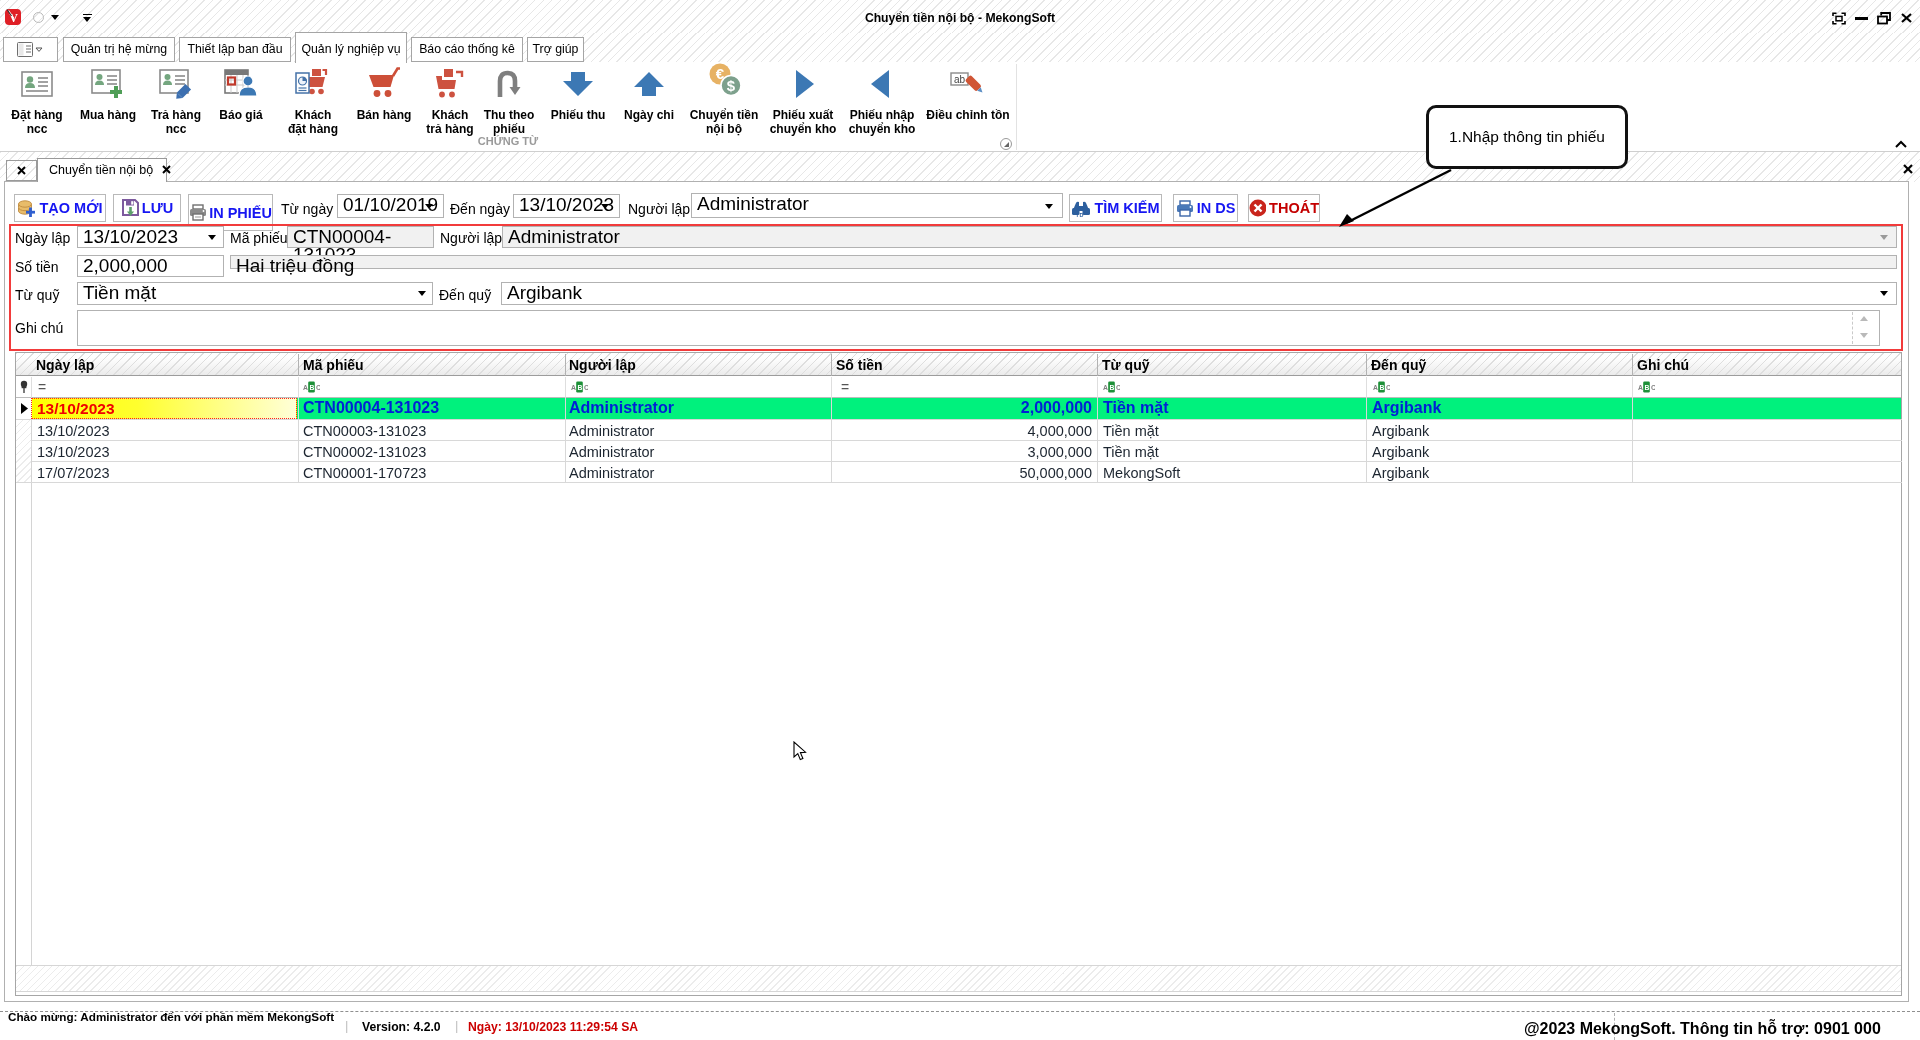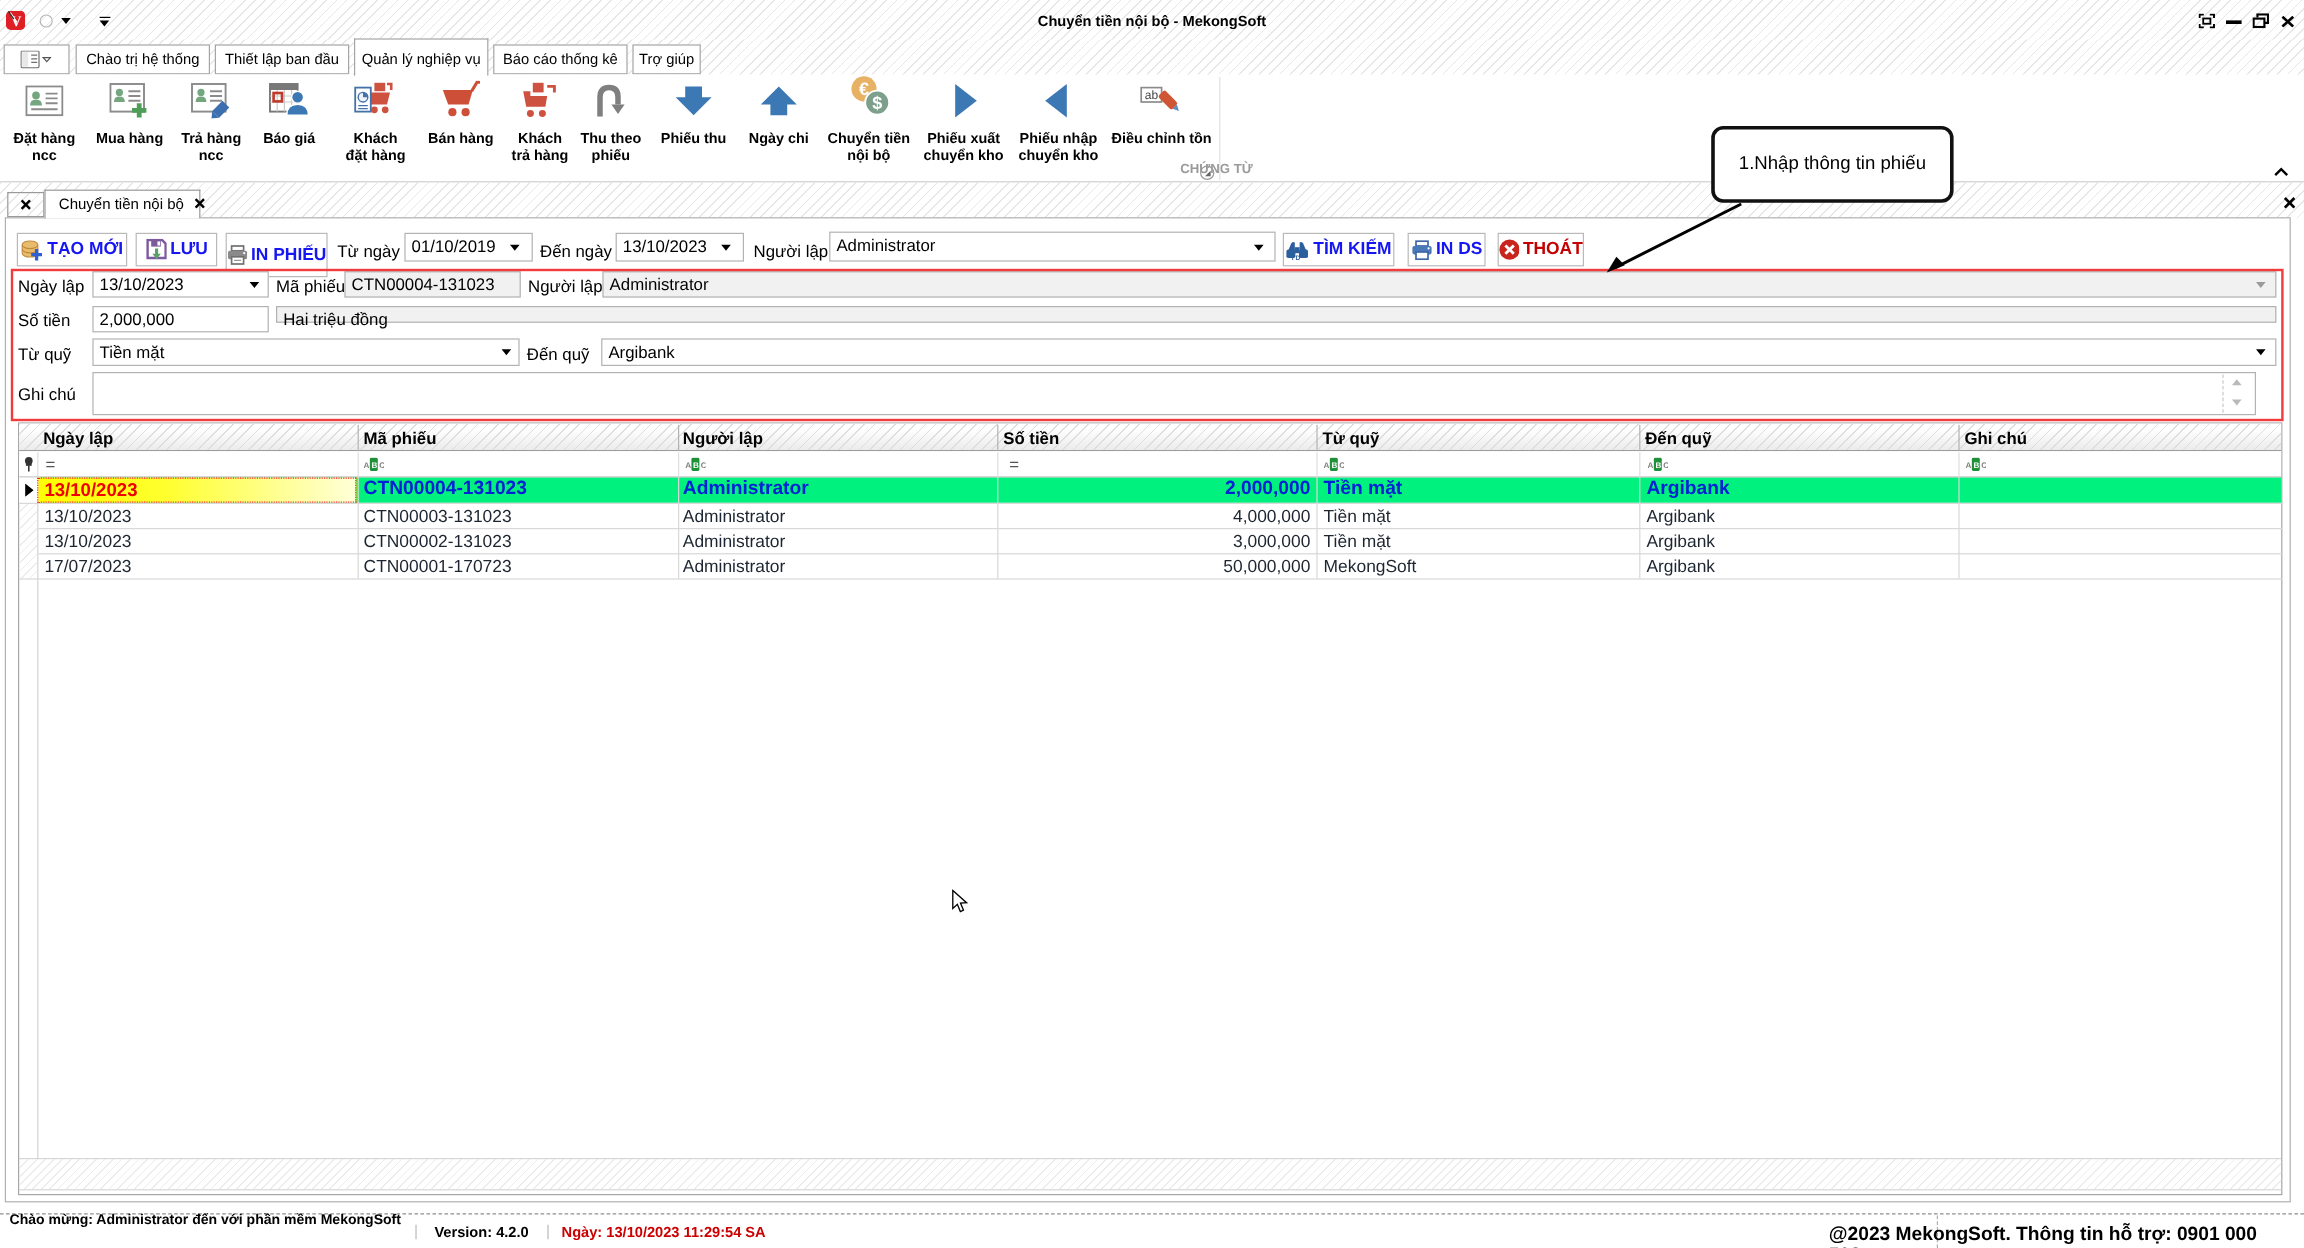--- a/index.html
+++ b/index.html
@@ -2,21 +2,21 @@
 <html><head>
 <meta charset="utf-8">
 <style>
 * { margin:0; padding:0; box-sizing:border-box; }
 html,body { width:1920px; height:1040px; overflow:hidden; background:#fff;
   font-family:"Liberation Sans", sans-serif; }
 .abs { position:absolute; }
 .hatch { background-image:repeating-linear-gradient(135deg,#e7e7e7 0,#e7e7e7 1px,transparent 1px,transparent 6px); }
 .hatch2 { background-image:repeating-linear-gradient(135deg,#ececec 0,#ececec 1px,transparent 1px,transparent 5px); }
 .lbl { font-size:14px; color:#000; }
-.fld { position:absolute; border:1px solid #b2b2b2; background:#fff; font-size:14px; color:#000; padding:1px 5px; line-height:18px; }
+.fld { position:absolute; border:1px solid #b2b2b2; background:#fff; font-size:19px; color:#000; padding:1px 5px; line-height:18px; }
 .ro { background:#f1f1f1; }
 .btn { position:absolute; border:1px solid #b9b9b9; background:#fff; display:flex; align-items:center; justify-content:center; gap:3px; white-space:nowrap; }
 .btn .t { font-weight:bold; font-size:14.5px; color:#1616f2; }
 .darr { position:absolute; width:0; height:0; border-left:4px solid transparent; border-right:4px solid transparent; border-top:5px solid #000; }
 .garr { border-top-color:#9a9a9a; }
 .ribbtn { position:absolute; top:63px; width:70px; height:88px; text-align:center; }
 .ribbtn .ic { position:absolute; left:0; right:0; top:4px; height:34px; display:flex; align-items:center; justify-content:center; }
 .ribbtn .cap { position:absolute; left:-13px; right:-13px; top:45px; font-size:12px; font-weight:bold; color:#000; line-height:14px; }
 .vline { position:absolute; background:#d4d4d4; width:1px; }
 .gh { position:absolute; top:0; height:23px; font-weight:bold; font-size:14px; color:#000; padding-top:2px; }
@@ -57,32 +57,32 @@
 <div class="abs hatch" style="left:0;top:33px;width:1920px;height:30px;"></div>
 <div class="abs" style="left:3px;top:37px;width:55px;height:25px;background:#fff;border:1px solid #a5a5a5;"></div>
 <div class="abs" style="left:17px;top:42px;"><svg width="26" height="15">
   <rect x="0.5" y="0.5" width="15" height="14" rx="1" fill="#fff" stroke="#6e6e6e"></rect>
   <rect x="1.5" y="1.5" width="5" height="12" fill="#e8e8e8"></rect>
   <line x1="9" y1="4" x2="14" y2="4" stroke="#6e6e6e"></line>
       <line x1="9" y1="7" x2="14" y2="7" stroke="#6e6e6e"></line>
       <line x1="9" y1="10" x2="14" y2="10" stroke="#6e6e6e"></line>
   <path d="M19 6 l6 0 -3 3.4 z" fill="#fff" stroke="#555" stroke-width="1"></path>
 </svg></div>
-<div class="rtab abs" style="left:63px;top:37px;width:112px;">Chào trị hệ thống</div>
+<div class="rtab abs" style="left:63px;top:37px;width:112px;">Quản trị hệ mừng</div>
 <div class="rtab abs" style="left:179px;top:37px;width:112px;">Thiết lập ban đầu</div>
 <div class="rtab active abs" style="left:295px;top:32px;width:112px;">Quản lý nghiệp vụ</div>
 <div class="rtab abs" style="left:411px;top:37px;width:112px;">Báo cáo thống kê</div>
 <div class="rtab abs" style="left:527px;top:37px;width:57px;">Trợ giúp</div>
 <style>
 .rtab { height:25px; background:#fff; border:1px solid #a5a5a5; text-align:center; font-size:12.3px; line-height:23px; white-space:nowrap; }
 .rtab.active { height:31px; border-bottom:none; line-height:33px; z-index:3; }
 </style>
 
 <div class="abs" style="left:0;top:62px;width:1920px;height:90px;background:#fff;border-bottom:1px solid #cfcfcf;"></div>
-<div class="abs" style="left:0;top:135px;width:1016px;height:16px;text-align:right;font-size:11px;font-weight:bold;color:#9a9a9a;margin-left:28px;">CHỨNG TỪ</div>
+<div class="abs" style="left:0;top:135px;width:1016px;height:16px;text-align:center;font-size:11px;font-weight:bold;color:#9a9a9a;">CHỨNG TỪ</div>
 <div class="vline" style="left:1016px;top:64px;height:86px;background:#e2e2e2;"></div>
 
 <div class="abs" style="left:1000px;top:138px;width:12px;height:12px;border:1px solid #9a9a9a;border-radius:50%;"></div>
 <svg class="abs" style="left:1004px;top:142px;" width="5" height="5">
     <path d="M0 5 L5 5 5 0 Z" fill="#666"></path>
   </svg>
 
 <div class="abs" style="left:1895px;top:135px;"><svg width="12" height="9" fill="none" stroke="#000" stroke-width="2">
       <path d="M1 7 L6 2 L11 7"></path>
     </svg></div>

